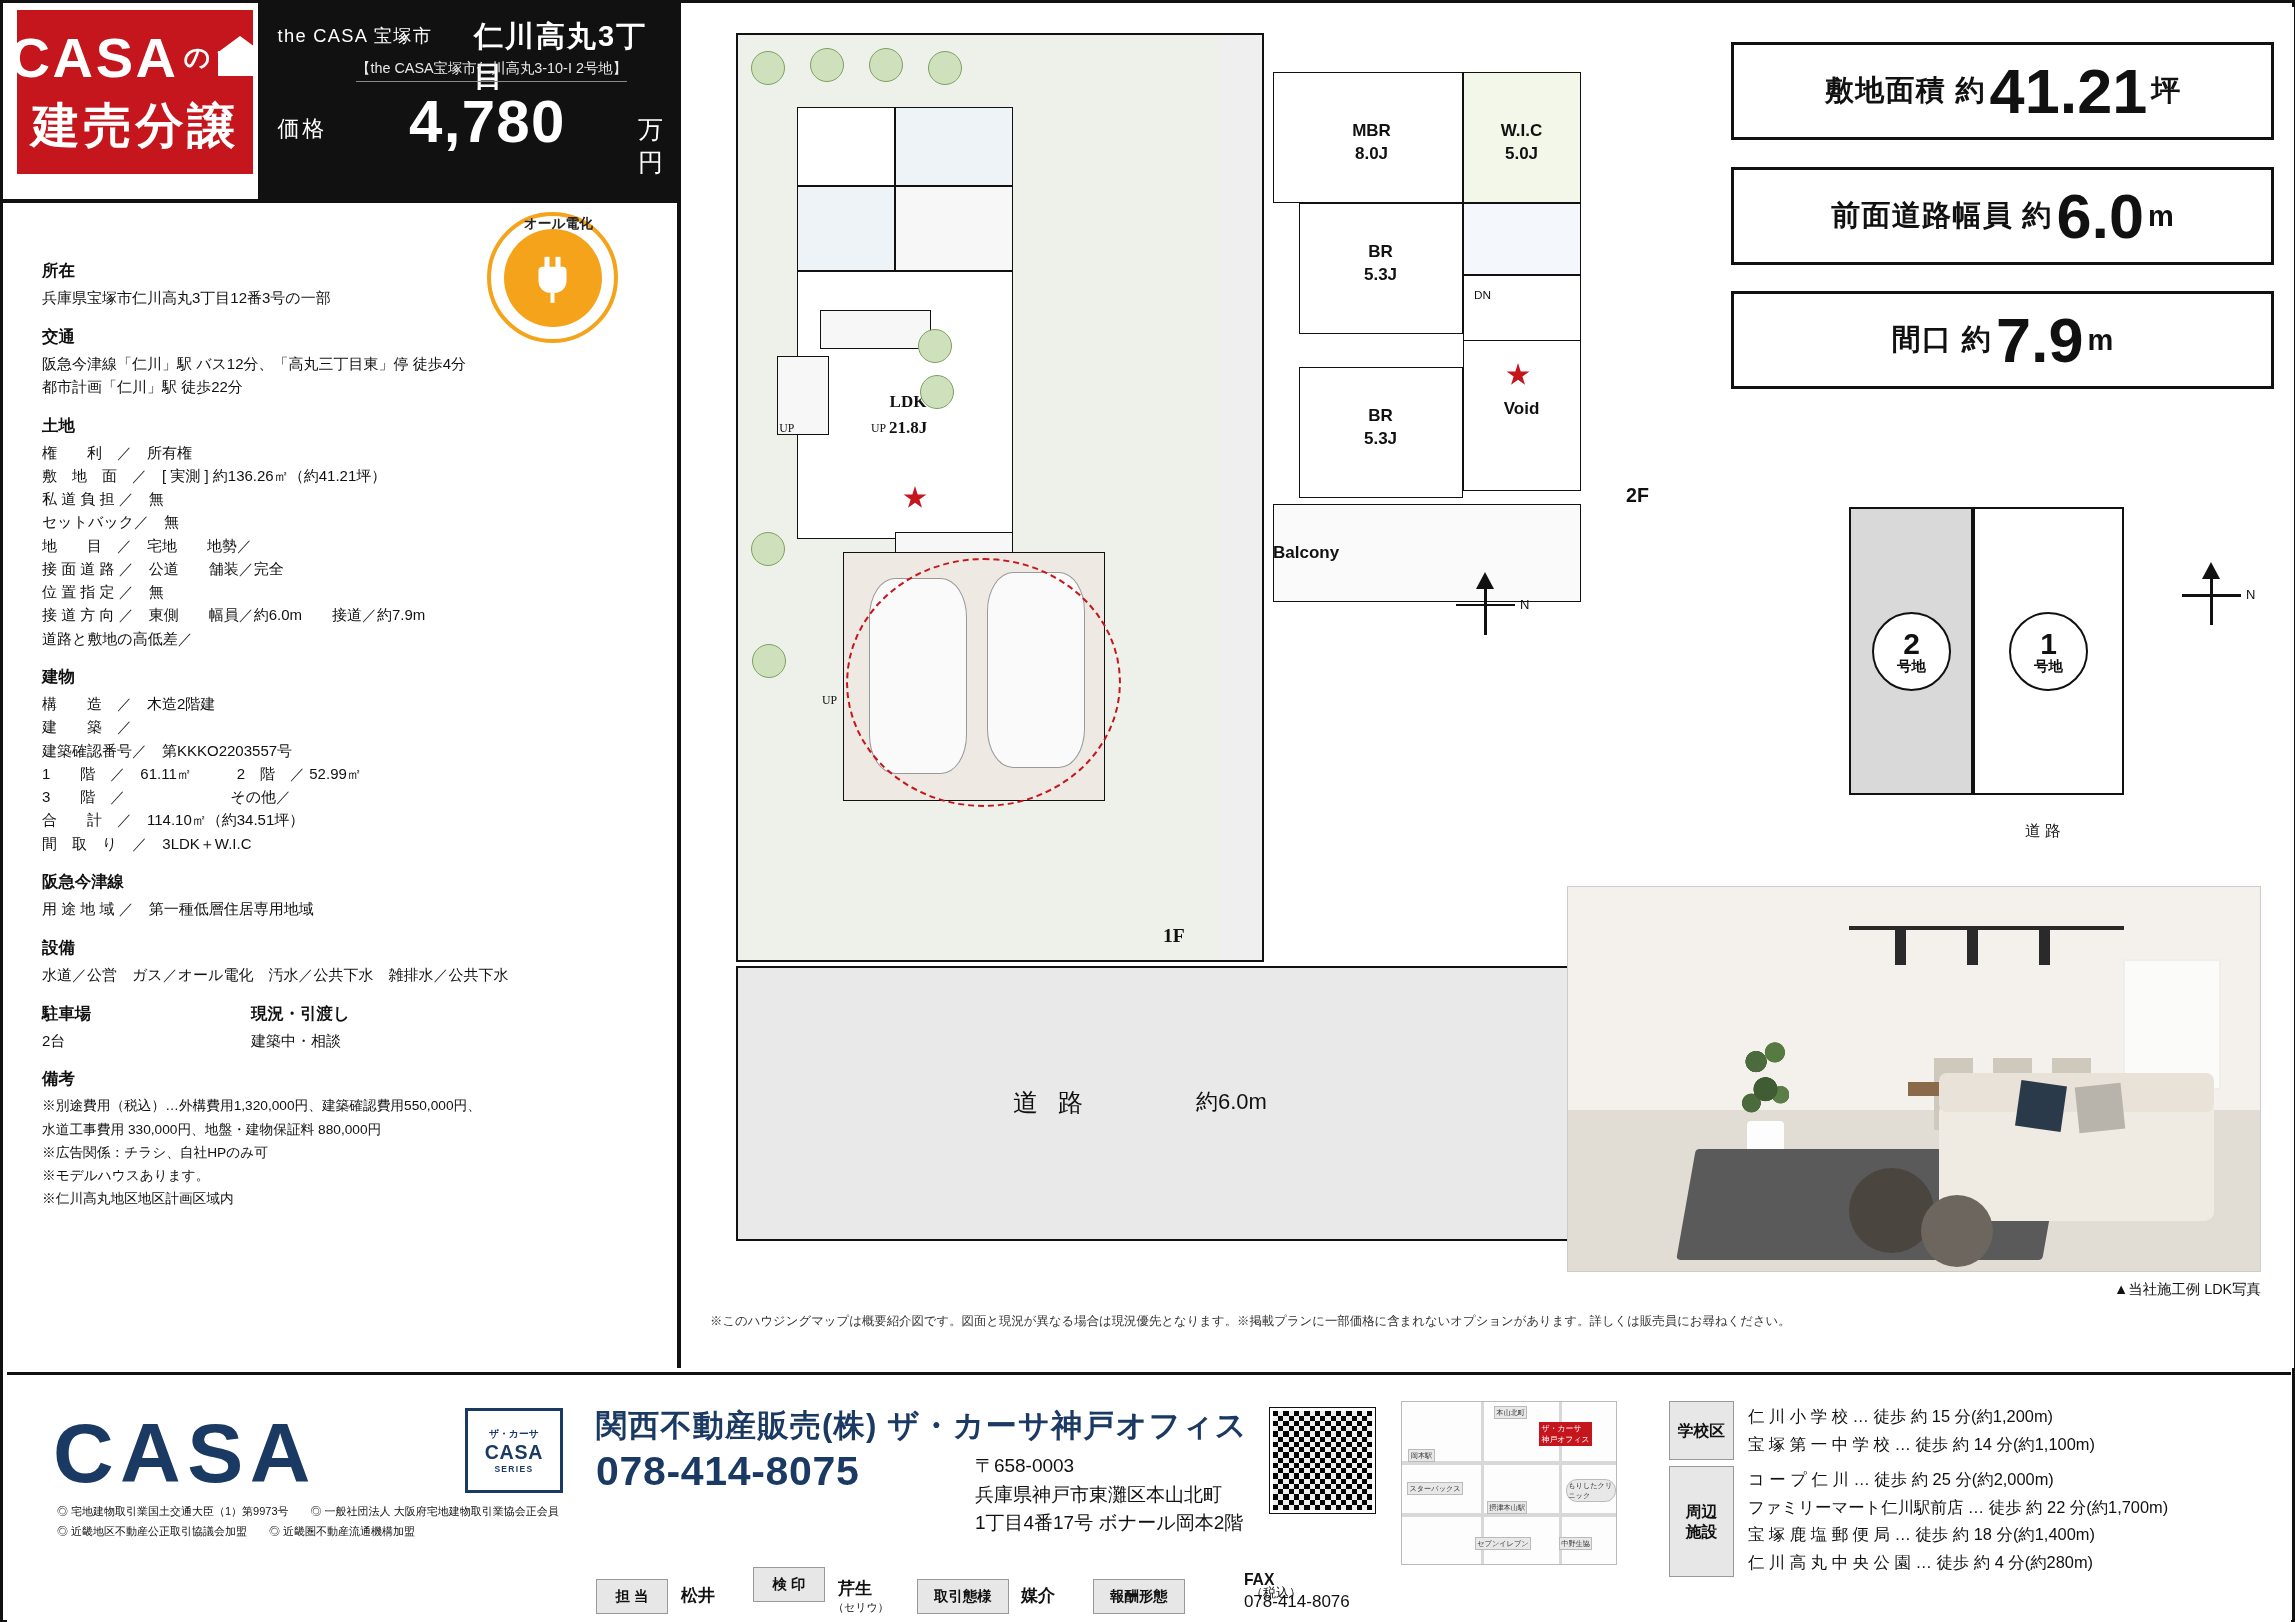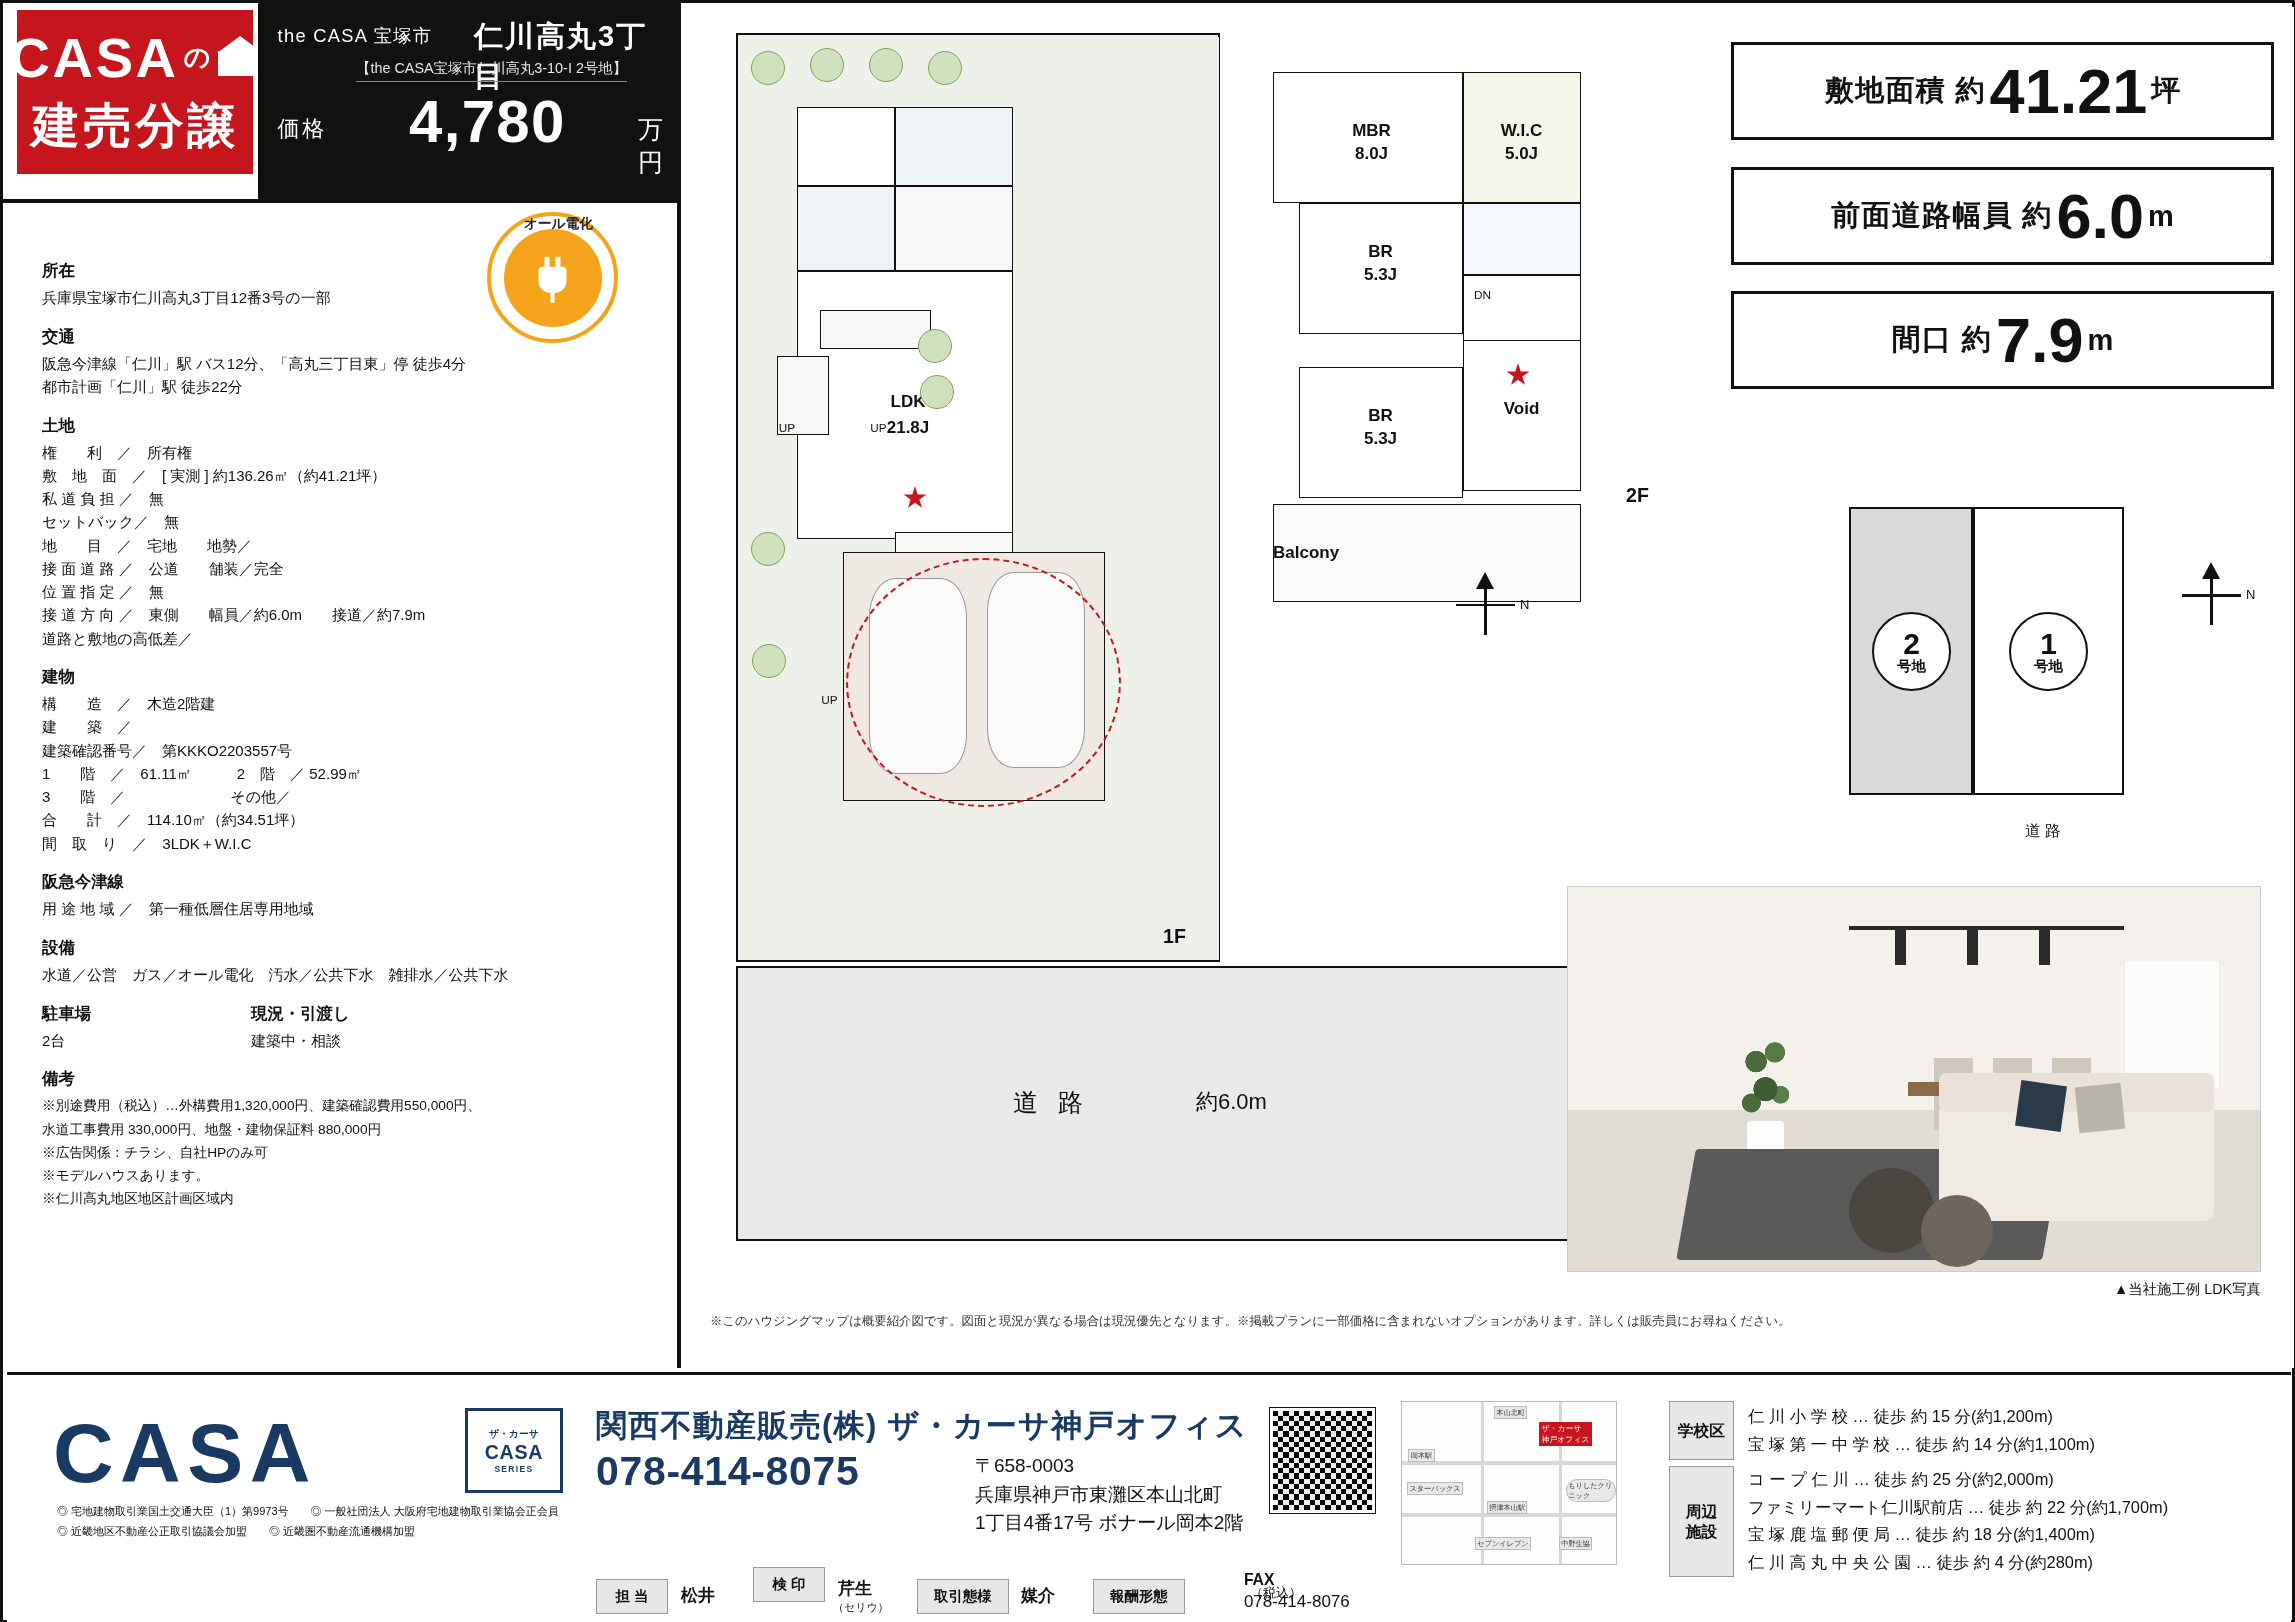--- a/index.html
+++ b/index.html
@@ -104,22 +104,22 @@
     font-size:17.7px; letter-spacing:2px; line-height:1.35;
     color:#c4161c; font-weight:bold;
   }
 
   
   .plan-area {
     position:absolute; left:681px; top:3.9px; width:1610px; height:1361px;
     background:#fff;
   }
   .plan1 {
-    position:absolute; left:52px; top:26px; width:484px; height:929px;
-    background:#efefef; border:2px solid #111;
+    position:absolute; left:52px; top:26px; width:528px; height:929px;
+    background:#efefef; border:2px solid #111;font-family:Liberation Serif, serif;
   }
   .lot-green{ position:absolute; background:#dbe8cf; }
   .room{ position:absolute; background:#fff; border:1.3px solid #111; }
   .roomlite{ position:absolute; background:#f7f7f7; border:1.3px solid #111;}
   .lbl{ position:absolute; font-size:17px; font-weight:bold; text-align:center;}
   .lbl.sm{ font-size:11.8px; font-weight:normal;}
   .tree{
     position:absolute; width:34px; height:34px; border-radius:50%;
     background:#cfe0bd; border:1.3px solid #7fa05f;
   }

